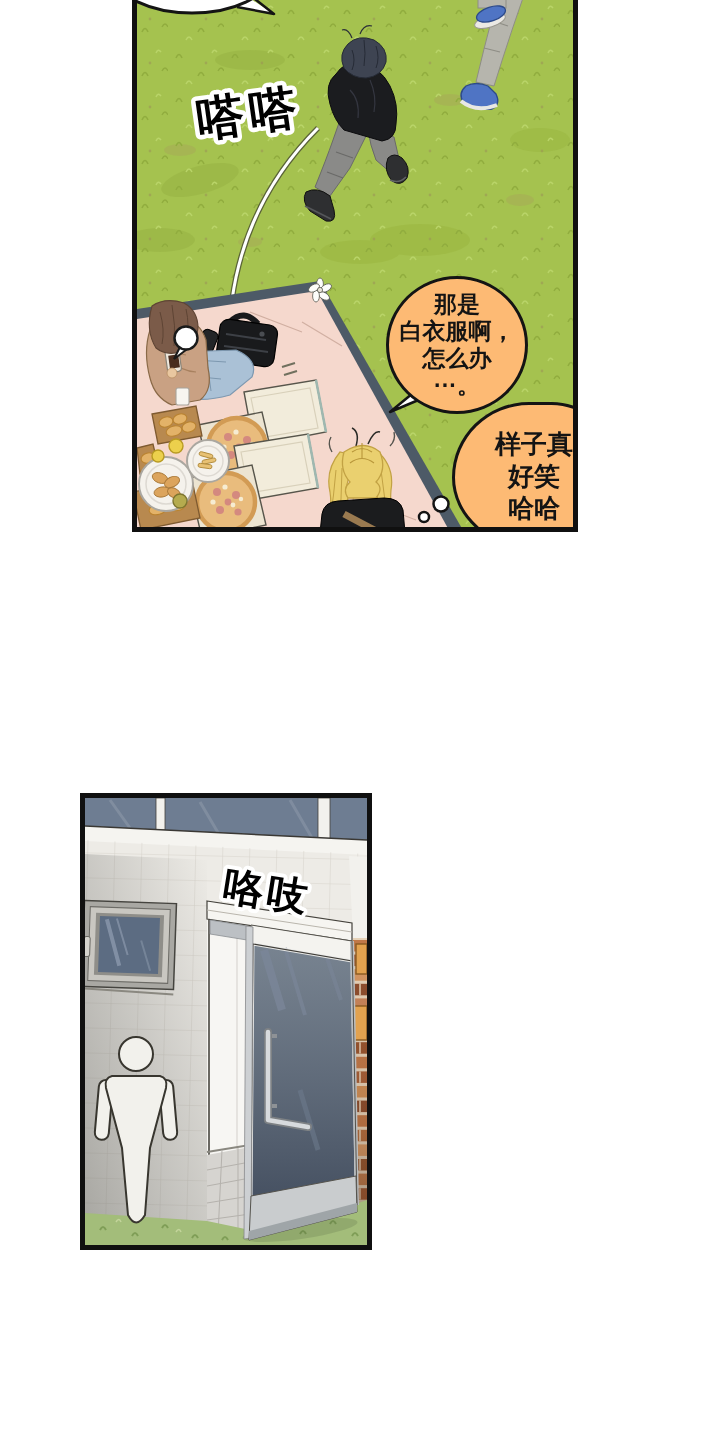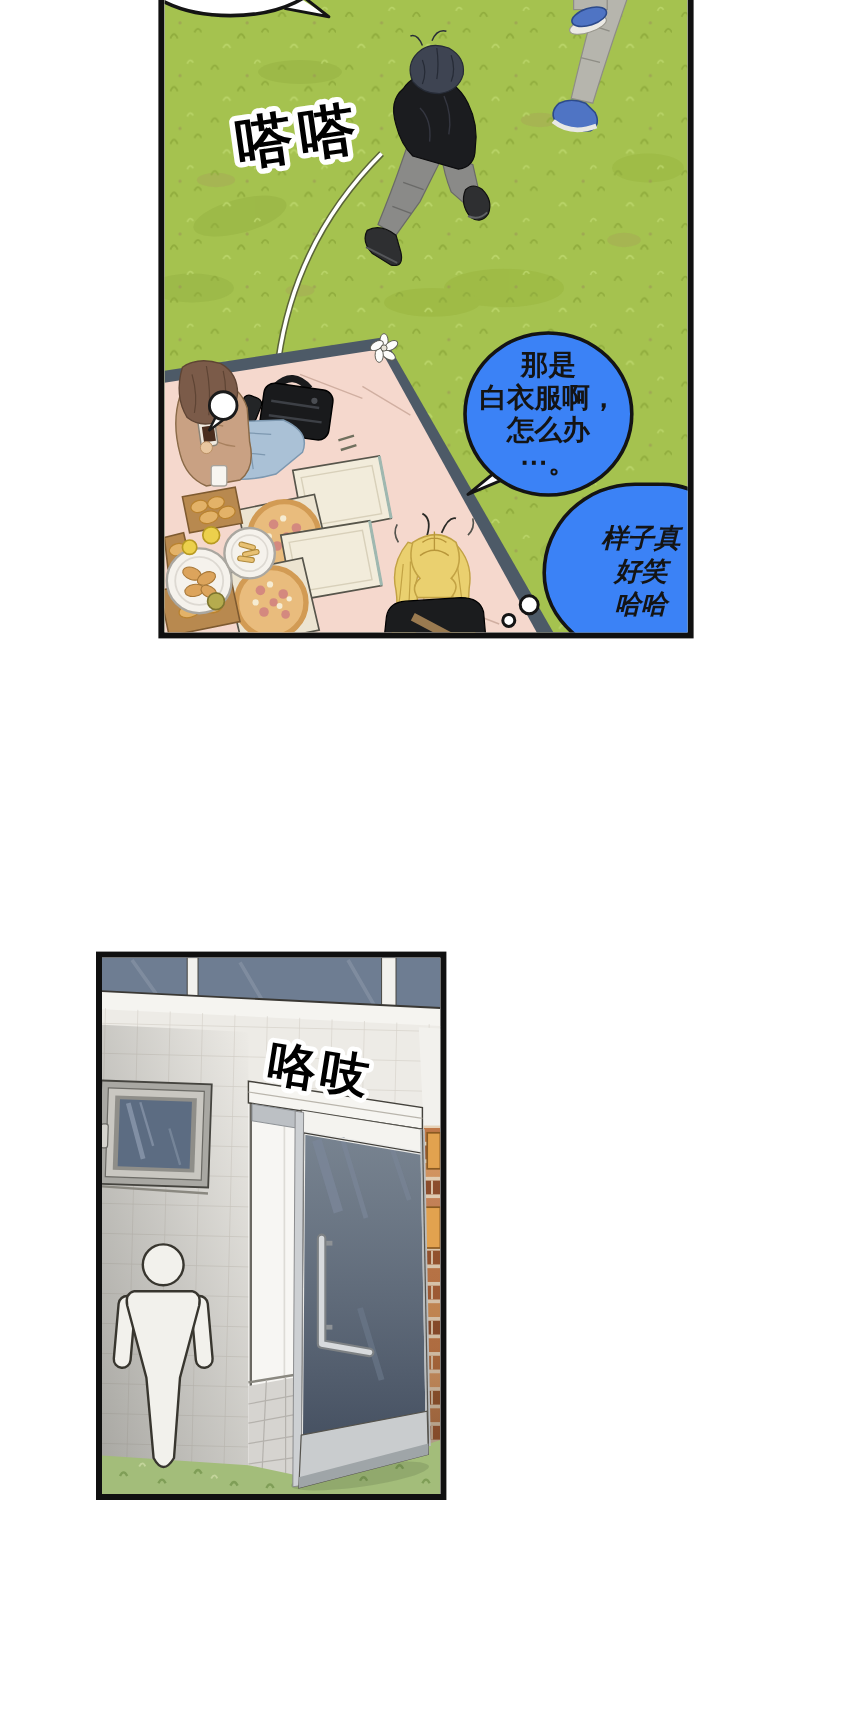--- a/index.html
+++ b/index.html
@@ -2,28 +2,28 @@
 <html><head>
 <meta charset="utf-8">
 <style>
   html,body{margin:0;padding:0;background:#fff;}
   .page{position:relative;width:720px;height:1440px;background:#ffffff;overflow:hidden;
         font-family:"Liberation Sans","DejaVu Sans",sans-serif;}
   .panel{position:absolute;border:5px solid #101010;box-sizing:border-box;overflow:hidden;background:#fff;}
   #panel-park{left:132px;top:-10px;width:446px;height:542px;}
   #panel-restroom{left:80px;top:793px;width:292px;height:457px;}
   .art{position:absolute;left:0;top:0;display:block;}
-  .bubble{position:absolute;background:#3b82f6;border:3.5px solid #141414;display:flex;
+  .bubble{position:absolute;background:#fdba74;border:3.5px solid #141414;display:flex;
           align-items:center;justify-content:center;text-align:center;font-weight:700;
           color:#141414;white-space:pre-line;z-index:3;}
   #bubble-speech{left:249px;top:281px;width:136px;height:132px;border-radius:50%;
                  font-size:23px;line-height:1.18;}
   #bubble-thought{left:315px;top:407px;width:158px;height:142px;
                   border-radius:48% 40% 36% 52% / 52% 44% 40% 50%;
-                  font-size:22px;line-height:1.24;font-style:italic;}
+                  font-size:26px;line-height:1.24;}
 </style>
 </head>
 <body>
 
 <div class="page">
 
   <div class="panel" id="panel-park">
     <svg class="art" width="436" height="532" viewBox="137 -5 436 532">
       <defs>
         <pattern id="gtx" width="56" height="44" patternUnits="userSpaceOnUse">

